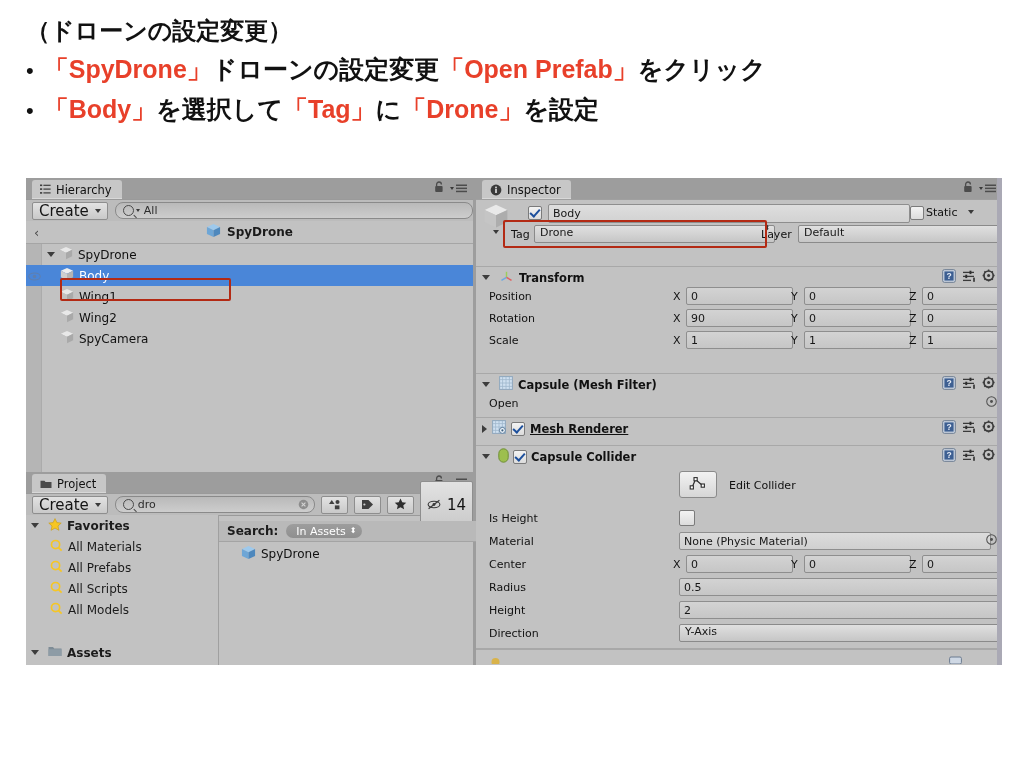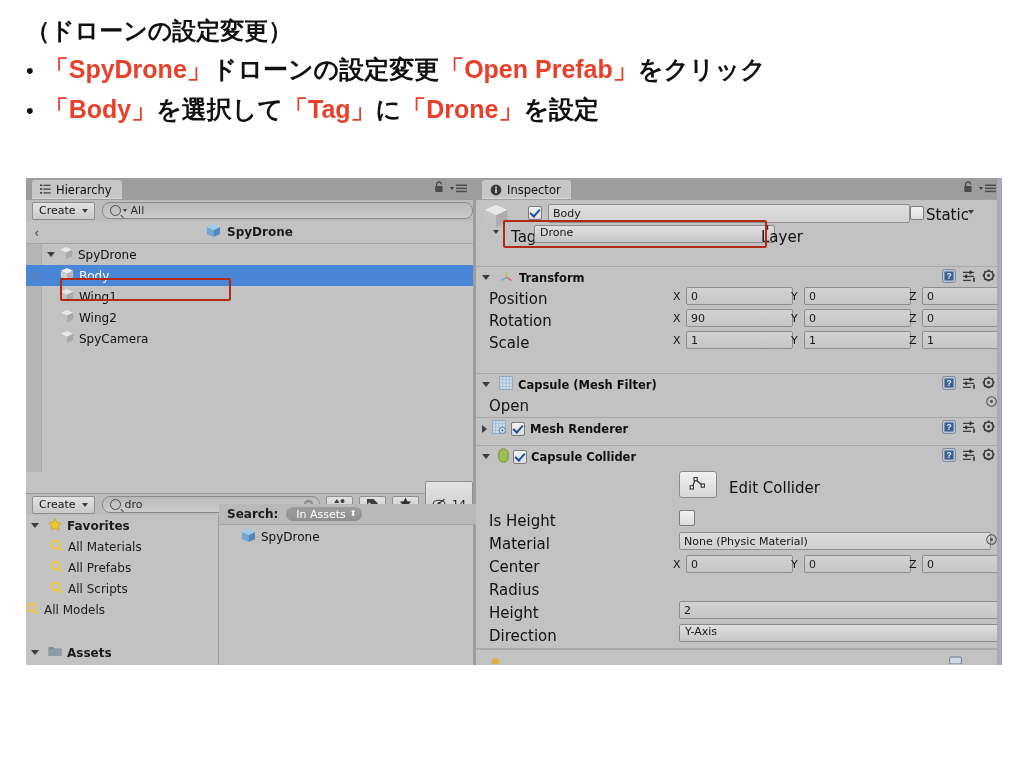--- a/index.html
+++ b/index.html
@@ -35,21 +35,21 @@
     font-size:11.5px;color:#101010;box-shadow:0 -1px 0 #d8d8d8 inset;
   }
   .tab .tabicon{display:inline-flex;align-items:center;}
   .lockbox{position:absolute;right:6px;top:3px;display:flex;align-items:center;gap:6px;}
 
   
   .toolbar{position:absolute;left:0;height:21px;background:#bcbcbc;border-top:1px solid #9a9a9a;border-bottom:1px solid #9a9a9a;display:flex;align-items:center;}
   .tbtn{
     height:16px;margin-left:6px;padding:0 6px;display:flex;align-items:center;gap:6px;
     background:linear-gradient(#e2e2e2,#c9c9c9);border:1px solid #8e8e8e;border-radius:2px;
-    font-size:11px;color:#141414;
+    font-size:15px;color:#141414;
   }
   .caret{width:0;height:0;border-left:3.2px solid transparent;border-right:3.2px solid transparent;border-top:4px solid #3a3a3a;}
   .caret.sm{border-left-width:2.8px;border-right-width:2.8px;border-top-width:3.6px;}
   .searchfield{
     height:15px;border:1px solid #8a8a8a;border-radius:8px;
     background:linear-gradient(#b9b9b9,#cdcdcd);
     display:flex;align-items:center;gap:4px;padding:0 7px;font-size:11px;color:#2d2d2d;
   }
   .mag{display:inline-block;width:9px;height:9px;border:1.4px solid #4a4a4a;border-radius:50%;position:relative;}
   .mag:after{content:"";position:absolute;right:-4px;bottom:-2px;width:4px;height:1.4px;background:#4a4a4a;transform:rotate(45deg);}
@@ -87,21 +87,21 @@
     display:flex;align-items:flex-start;padding:0 14px 0 5px;font-size:11px;color:#161616;position:relative;
   }
   .popup .updown{position:absolute;right:4px;display:flex;flex-direction:column;line-height:5px;font-size:7px;color:#333;}
   .cbx{width:12px;height:12px;border:1px solid #7b7b7b;border-radius:2px;background:linear-gradient(#f3f3f3,#dcdcdc);position:relative;display:inline-block;flex:0 0 auto;}
   .cbx.on:after{
     content:"";position:absolute;left:3px;top:0px;width:4px;height:8px;
     border:solid #1c4f9c;border-width:0 2px 2px 0;transform:rotate(42deg);
   }
   .comp-head{position:absolute;left:0;right:0;height:21px;background:#c2c2c2;border-top:1px solid #a8a8a8;display:flex;align-items:center;gap:5px;padding-left:6px;font-weight:700;font-size:11.5px;color:#111;}
   .comp-icons{position:absolute;right:6px;display:flex;align-items:center;gap:6px;}
-  .rowlabel{position:absolute;font-size:15px;color:#111;}
+  .rowlabel{position:absolute;font-size:11px;color:#111;}
   .axis{position:absolute;font-size:11px;color:#111;}
   .redbox{position:absolute;border:2px solid #b32a14;border-radius:2px;pointer-events:none;}
   .scroll-r{position:absolute;top:0;bottom:0;right:0;width:5px;background:#aaa9b5;}
   .sep{position:absolute;height:1px;background:#a8a8a8;}
 </style>
 </head>
 <body>
 
 <div class="slide-text">
   <div class="line l1">（ドローンの設定変更）</div>
@@ -247,20 +247,46 @@
         </span>
         <span>SpyCamera</span>
       </div>
     </div>
 
     <div class="redbox" style="left:34px;top:100px;width:167px;height:19px;"></div>
   </div>
 
   <div class="pane" style="left:0;top:294px;width:447px;height:193px;">
 
+    <div class="tabstrip" style="width:447px;">
+      <div class="tab">
+        <span class="tabicon">
+          <svg width="12" height="10" viewBox="0 0 12 10">
+            <path d="M0.5 1.8h4l1 1.2h6v6H0.5z" fill="#4a4a4a"></path>
+          </svg>
+        </span>
+        <span>Project</span>
+      </div>
+      <div class="lockbox">
+        <span>
+          <svg width="10" height="12" viewBox="0 0 10 12">
+            <path d="M2.6 5.2V3.4a2.4 2.4 0 0 1 4.8 0" fill="none" stroke="#4c4c4c" stroke-width="1.3"></path>
+            <rect x="1.2" y="5" width="7.4" height="6" rx="1" fill="#4c4c4c"></rect>
+          </svg>
+        </span>
+        <span style="display:flex;align-items:center;gap:2px;">
+          <i class="caret sm"></i>
+          <svg width="11" height="9" viewBox="0 0 11 9">
+            <rect x="0" y="0.5" width="11" height="1.5" fill="#4c4c4c"></rect>
+            <rect x="0" y="3.6" width="11" height="1.5" fill="#4c4c4c"></rect>
+            <rect x="0" y="6.7" width="11" height="1.5" fill="#4c4c4c"></rect>
+          </svg>
+        </span>
+      </div>
+    </div>
 
     <div class="toolbar" style="top:21px;width:447px;">
       <div class="tbtn">
         <span>Create</span>
         <i class="caret"></i>
       </div>
       <div class="searchfield" style="margin-left:7px;width:205px;position:relative;">
         <span class="mag"></span>
         <span>dro</span>
         <span style="position:absolute;right:5px;display:flex;">
@@ -336,42 +362,42 @@
       </div>
       <div class="fav" style="padding-left:24px;">
         <span>
           <svg width="13" height="13" viewBox="0 0 14 14">
             <circle cx="6" cy="6" r="4.4" fill="none" stroke="#f6c624" stroke-width="1.8"></circle>
             <path d="M9.2 9.2l3.3 3.3" stroke="#f6c624" stroke-width="1.8"></path>
           </svg>
         </span>
         <span>All Scripts</span>
       </div>
-      <div class="fav" style="">
+      <div class="fav" style="padding-left:24px;">
         <span>
           <svg width="13" height="13" viewBox="0 0 14 14">
             <circle cx="6" cy="6" r="4.4" fill="none" stroke="#f6c624" stroke-width="1.8"></circle>
             <path d="M9.2 9.2l3.3 3.3" stroke="#f6c624" stroke-width="1.8"></path>
           </svg>
         </span>
         <span>All Models</span>
       </div>
       <div class="fav" style="padding-left:5px;font-weight:700;margin-top:22px;">
         <i class="tri"></i>
         <span>
           <svg width="14" height="12" viewBox="0 0 14 12">
             <path d="M0.5 2h4.5l1.2 1.4H13.5v7.6H0.5z" fill="#7e8c96"></path>
             <path d="M0.5 4.2h13v6.8H0.5z" fill="#8e9ca6"></path>
           </svg>
         </span>
         <span>Assets</span>
       </div>
     </div>
 
-    <div class="projsplit" style="left:193px;top:32px;width:254px;height:150px;">
+    <div class="projsplit" style="left:193px;top:49px;width:254px;height:150px;">
       <div class="searchbar" style="left:0;top:0;width:254px;">
         <span style="font-weight:700;font-size:12px;">Search:</span>
         <div class="pill">
           <span>In Assets</span>
           <span class="updown">⬍</span>
         </div>
       </div>
       <div class="trow" style="position:absolute;top:22px;left:0;width:254px;padding-left:22px;gap:5px;">
         <span>
           <svg width="15" height="15" viewBox="0 0 16 16">
@@ -437,20 +463,24 @@
       <span class="rowlabel" style="left:450px;top:6px;">Static</span>
       <i class="caret" style="position:absolute;left:492px;top:10px;"></i>
 
       <span class="rowlabel" style="left:35px;top:28px;">Tag</span>
       <div class="popup" style="position:absolute;left:58px;top:25px;width:220px;">
         <span>Drone</span>
         <span class="updown">⬍</span>
       </div>
 
       <span class="rowlabel" style="left:285px;top:28px;">Layer</span>
+      <div class="popup" style="position:absolute;left:322px;top:25px;width:195px;">
+        <span>Default</span>
+
+      </div>
     </div>
 
     <div class="redbox" style="left:27px;top:42px;width:260px;height:24px;"></div>
 
     <div class="comp-head" style="top:88px;">
       <i class="tri"></i>
       <span>
         <svg width="15" height="14" viewBox="0 0 16 15">
           <path d="M8 9V3" stroke="#9ccf5a" stroke-width="1.6"></path>
           <path d="M8 9L2.6 12.2" stroke="#6fa8e0" stroke-width="1.6"></path>
@@ -564,21 +594,21 @@
     </div>
 
     <span class="rowlabel" style="left:13px;top:219px;">Open</span>
     <span style="position:absolute;left:510px;top:218px;">
       <svg width="11" height="11" viewBox="0 0 12 12">
         <circle cx="6" cy="6" r="5.2" fill="none" stroke="#4e4e4e" stroke-width="1.1"></circle>
         <circle cx="6" cy="6" r="1.6" fill="#4e4e4e"></circle>
       </svg>
     </span>
 
-    <div class="comp-head" style="top:239px;">
+    <div class="comp-head" style="top:239px;text-decoration:underline;">
       <i style="width:0;height:0;border-top:4.5px solid transparent;border-bottom:4.5px solid transparent;border-left:5.5px solid #3d3d3d;display:inline-block;"></i>
       <span>
         <svg width="14" height="14" viewBox="0 0 14 14">
           <rect x="0.6" y="0.6" width="12.8" height="12.8" fill="#cfe0f0" stroke="#8fa7bd"></rect>
           <path d="M3.6 1v12M7 1v12M10.4 1v12M1 3.6h12M1 7h12M1 10.4h12" stroke="#9fb7cd" stroke-width="0.8"></path>
           <circle cx="10.4" cy="10.4" r="3" fill="#eef4fa" stroke="#5e7e9c"></circle>
           <circle cx="10.4" cy="10.4" r="1.1" fill="#3c5f80"></circle>
         </svg>
       </span>
       <span class="cbx on"></span>
@@ -678,20 +708,23 @@
     <span class="axis" style="left:315px;top:380px;">Y</span>
     <div class="field" style="position:absolute;left:328px;top:377px;width:97px;">
         <span>0</span>
       </div>
     <span class="axis" style="left:433px;top:380px;">Z</span>
     <div class="field" style="position:absolute;left:446px;top:377px;width:74px;">
         <span>0</span>
       </div>
 
     <span class="rowlabel" style="left:13px;top:403px;">Radius</span>
+    <div class="field" style="position:absolute;left:203px;top:400px;width:317px;">
+        <span>0.5</span>
+      </div>
 
     <span class="rowlabel" style="left:13px;top:426px;">Height</span>
     <div class="field" style="position:absolute;left:203px;top:423px;width:317px;">
         <span>2</span>
       </div>
 
     <span class="rowlabel" style="left:13px;top:449px;">Direction</span>
     <div class="popup" style="position:absolute;left:203px;top:446px;width:317px;">
       <span>Y-Axis</span>
 

